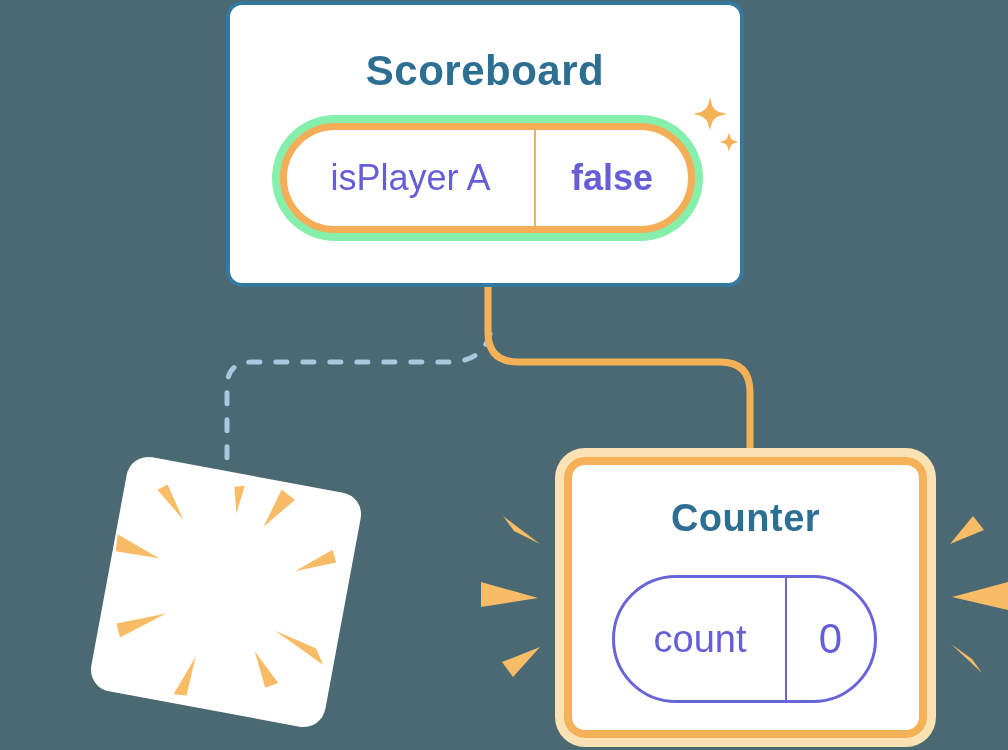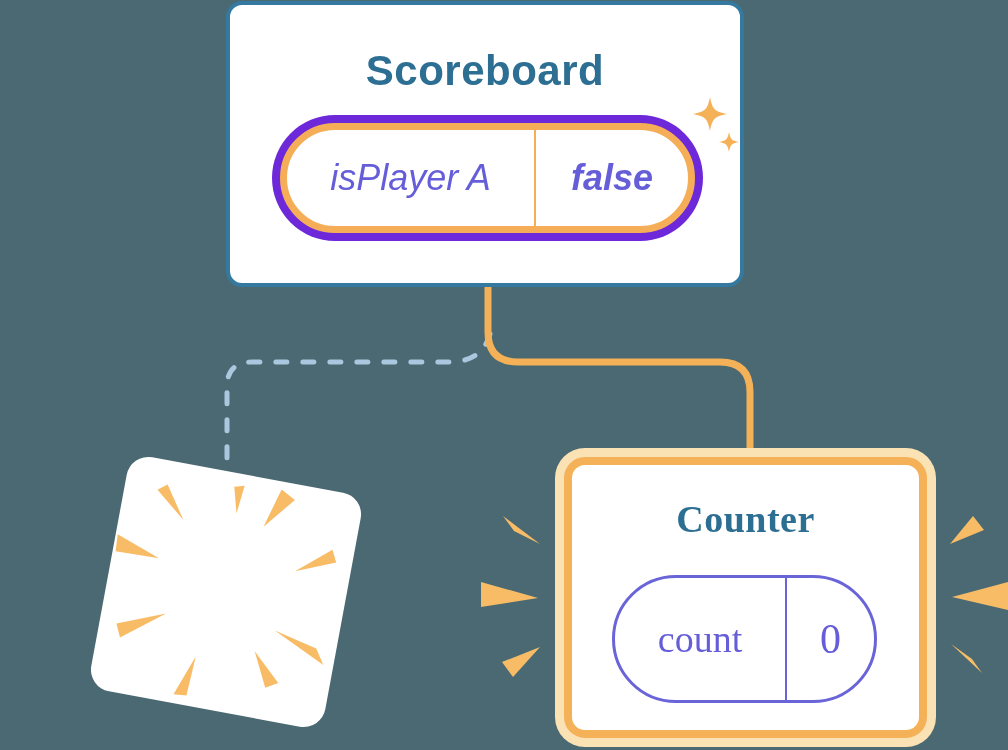--- a/index.html
+++ b/index.html
@@ -41,25 +41,24 @@
     color: #2D6E93;
     font-weight: 700;
     letter-spacing: 0.5px;
   }
   .scoreboard-card .card-title {
     top: 42px;
     font-size: 42px;
   }
   .pill-glow {
     position: absolute;
-    background: #6d28d9;
+    background: #86efac;
     border-radius: 999px;
     padding: 8px;
     box-sizing: border-box;
-    font-style: italic;
   }
   .scoreboard-card .pill-glow {
     left: 42px; top: 110px;
     width: 431px; height: 126px;
   }
   .state-pill {
     width: 100%; height: 100%;
     box-sizing: border-box;
     background: #ffffff;
     border: 7px solid #F5AE57;
@@ -93,21 +92,20 @@
     padding: 9px;
     z-index: 2;
   }
   .counter-card {
     position: relative;
     width: 100%; height: 100%;
     box-sizing: border-box;
     background: #ffffff;
     border: 8px solid #F5B157;
     border-radius: 21px;
-    font-family: Liberation Serif, serif;
   }
   .counter-card .card-title {
     top: 32px;
     font-size: 38px;
   }
   .counter-pill {
     position: absolute;
     left: 40px; top: 110px;
     width: 265px; height: 128px;
     box-sizing: border-box;

